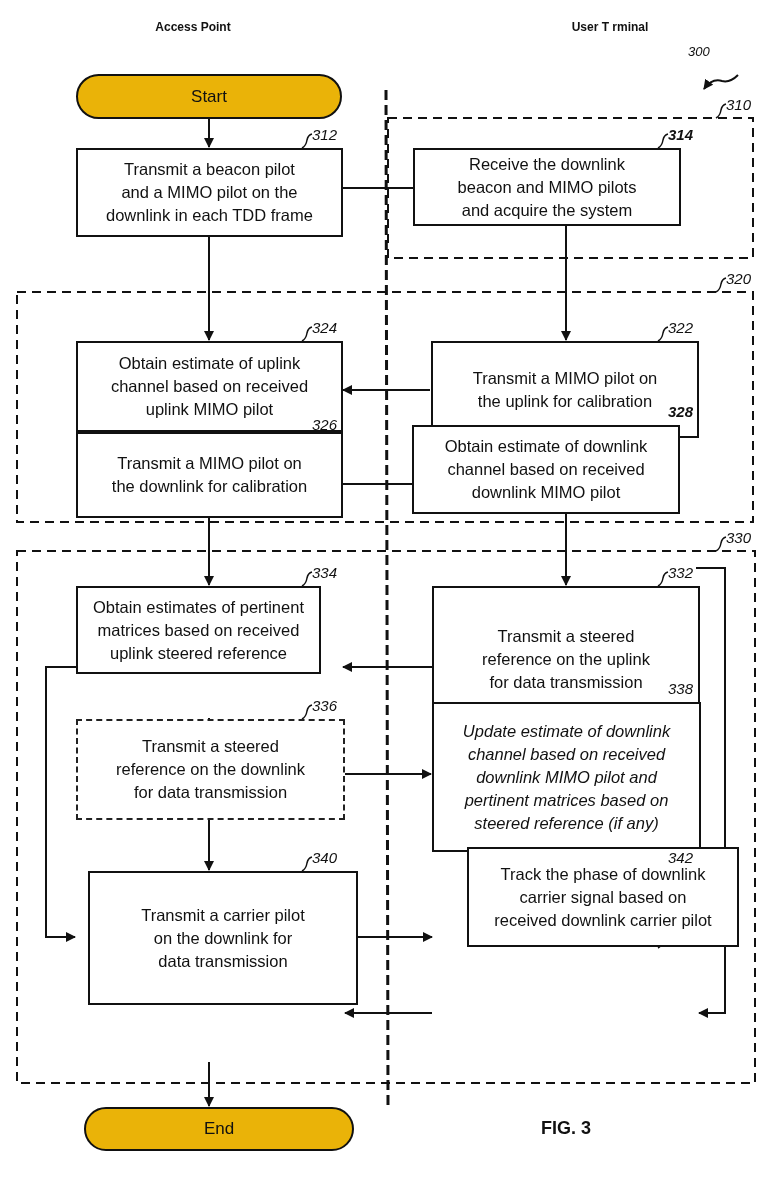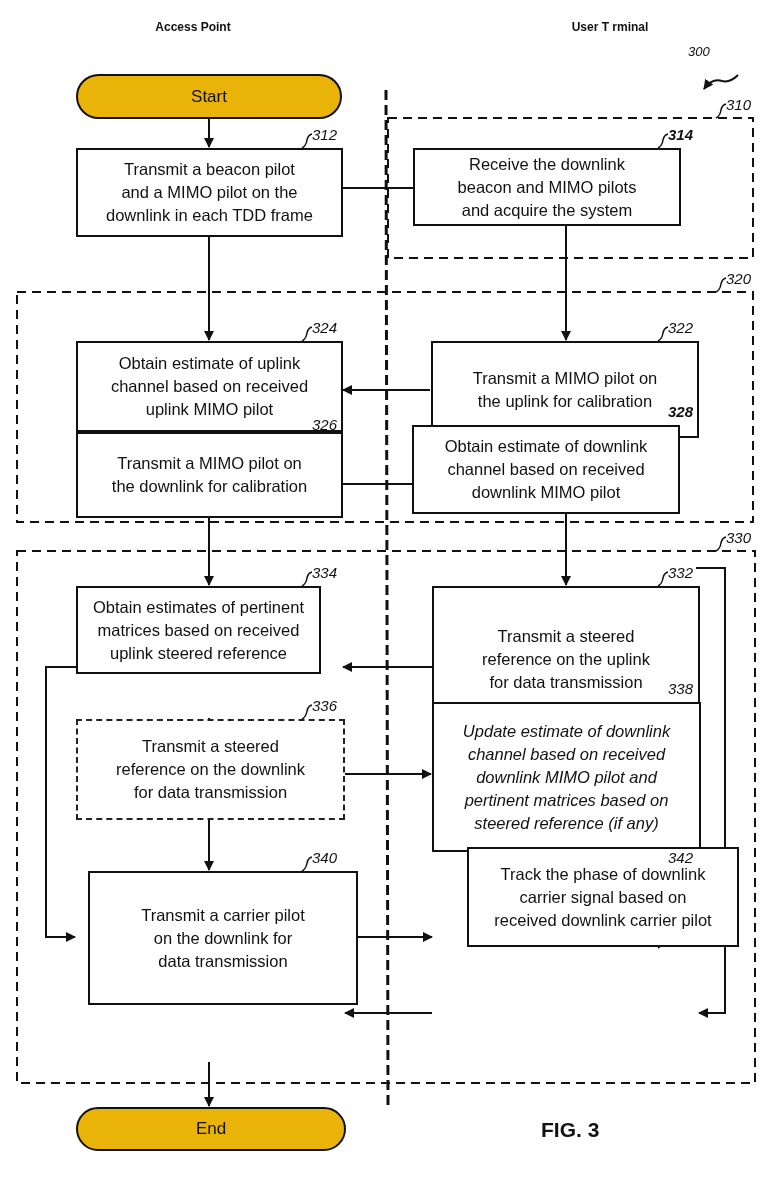--- a/index.html
+++ b/index.html
@@ -3,21 +3,21 @@
 <meta charset="utf-8">
 <style>
   html, body { margin:0; padding:0; background:#ffffff; }
   body { width:780px; height:1200px; position:relative; overflow:hidden; font-family:"Liberation Sans", sans-serif; color:#111; }
   svg#diagram { position:absolute; left:0; top:0; }
   .lane-title { position:absolute; font-weight:bold; font-size:12px; white-space:nowrap; transform:translateX(-50%); }
   .box { position:absolute; box-sizing:border-box; border:2px solid #111; background:#fff; display:flex; align-items:center; justify-content:center; text-align:center; font-size:16.5px; line-height:23px; padding:16px 4px; white-space:pre-line; }
   .box.dashed { border:2px dashed #222; }
   .pill { position:absolute; box-sizing:border-box; border:2px solid #111; border-radius:24px; background:#eab308; display:flex; align-items:center; justify-content:center; font-size:17px; }
   .ref { position:absolute; font-style:italic; font-size:15px; white-space:nowrap; }
-  .fig { position:absolute; font-weight:bold; font-size:21px; white-space:nowrap; }
+  .fig { position:absolute; font-weight:bold; font-size:18px; white-space:nowrap; }
 </style>
 </head>
 <body>
 
 <svg id="diagram" width="780" height="1200" viewBox="0 0 780 1200">
   <defs>
     <marker id="ah" markerWidth="10" markerHeight="10" refX="9" refY="5" orient="auto" markerUnits="userSpaceOnUse">
       <path d="M0,0 L10,5 L0,10 z" fill="#111"></path>
     </marker>
   </defs>
@@ -101,21 +101,21 @@
 <div class="lane-title" style="left:193px; top:20px;">Access Point</div>
 <div class="lane-title" style="left:577px; top:20px;margin-left:33px;">User T rminal</div>
 
 <div class="ref" style="left:688px; top:44px; font-size:13px;">300</div>
 
 <div class="ref" style="left:726px; top:96px;">310</div>
 <div class="ref" style="left:726px; top:270px;">320</div>
 <div class="ref" style="left:726px; top:529px;">330</div>
 
 <div class="pill" style="left:76px; top:74px; width:266px; height:45px;">Start</div>
-<div class="pill" style="left:76px; top:1107px; width:270px; height:44px;">End</div>
+<div class="pill" style="left:84px; top:1107px; width:270px; height:44px;">End</div>
 
 <div class="box" style="left:76px; top:148px; width:267px; height:89px;">Transmit a beacon pilot
 and a MIMO pilot on the
 downlink in each TDD frame</div>
 <div class="ref" style="left:312px; top:126px;">312</div>
 
 <div class="box" style="left:76px; top:341px; width:267px; height:91px;">Obtain estimate of uplink
 channel based on received
 uplink MIMO pilot</div>
 <div class="ref" style="left:312px; top:319px;">324</div>

